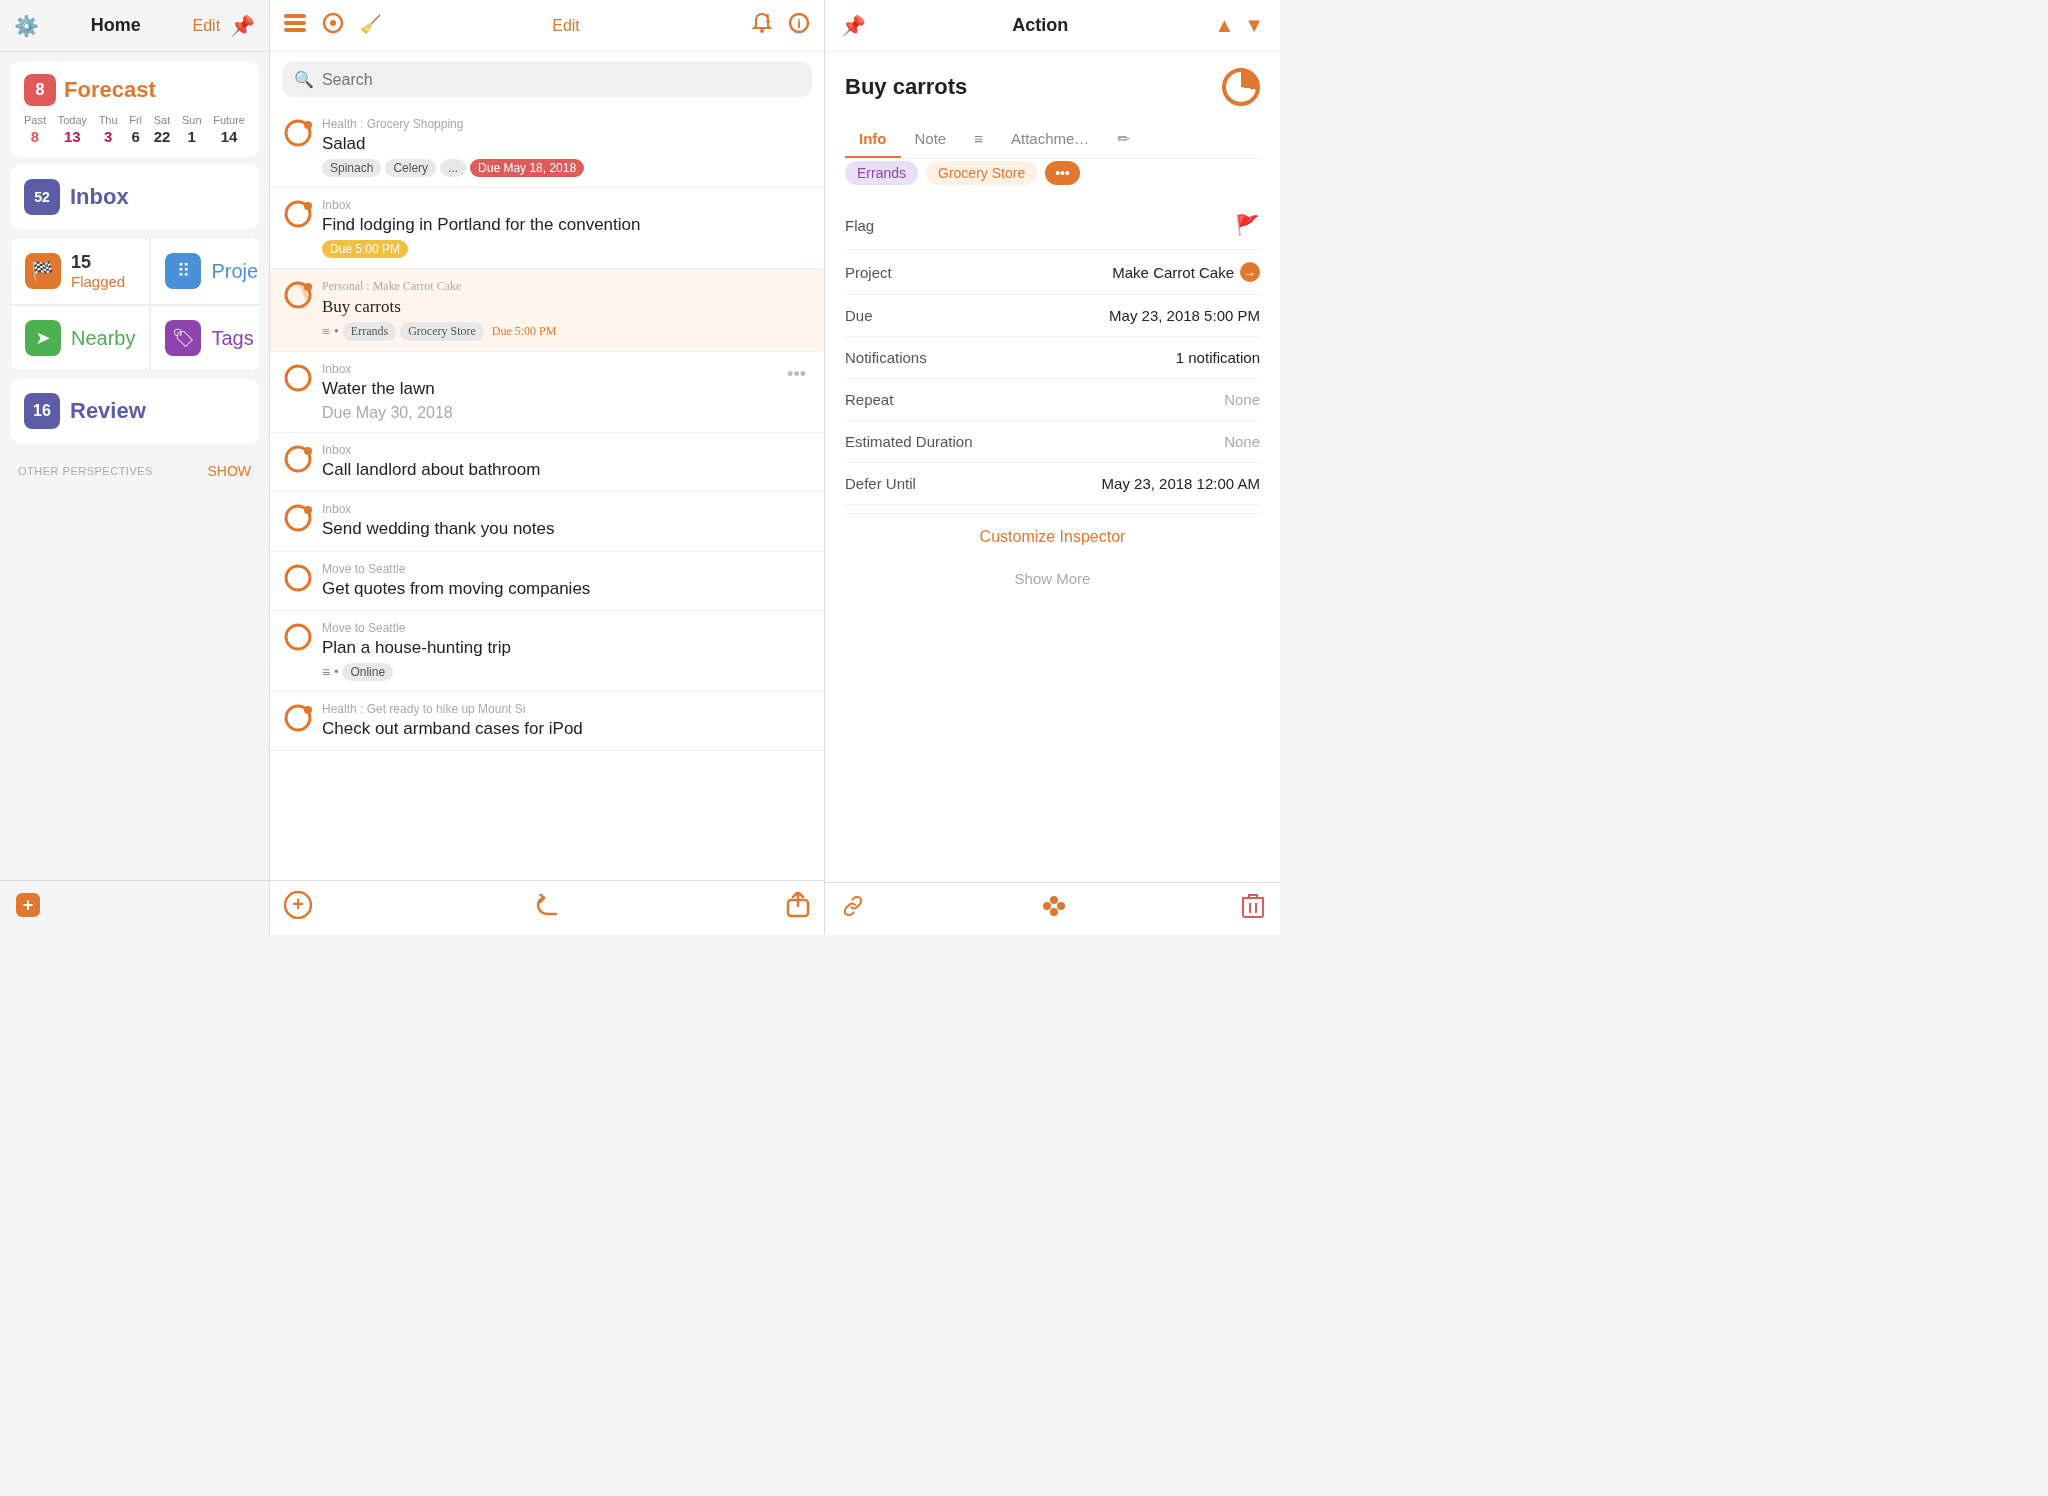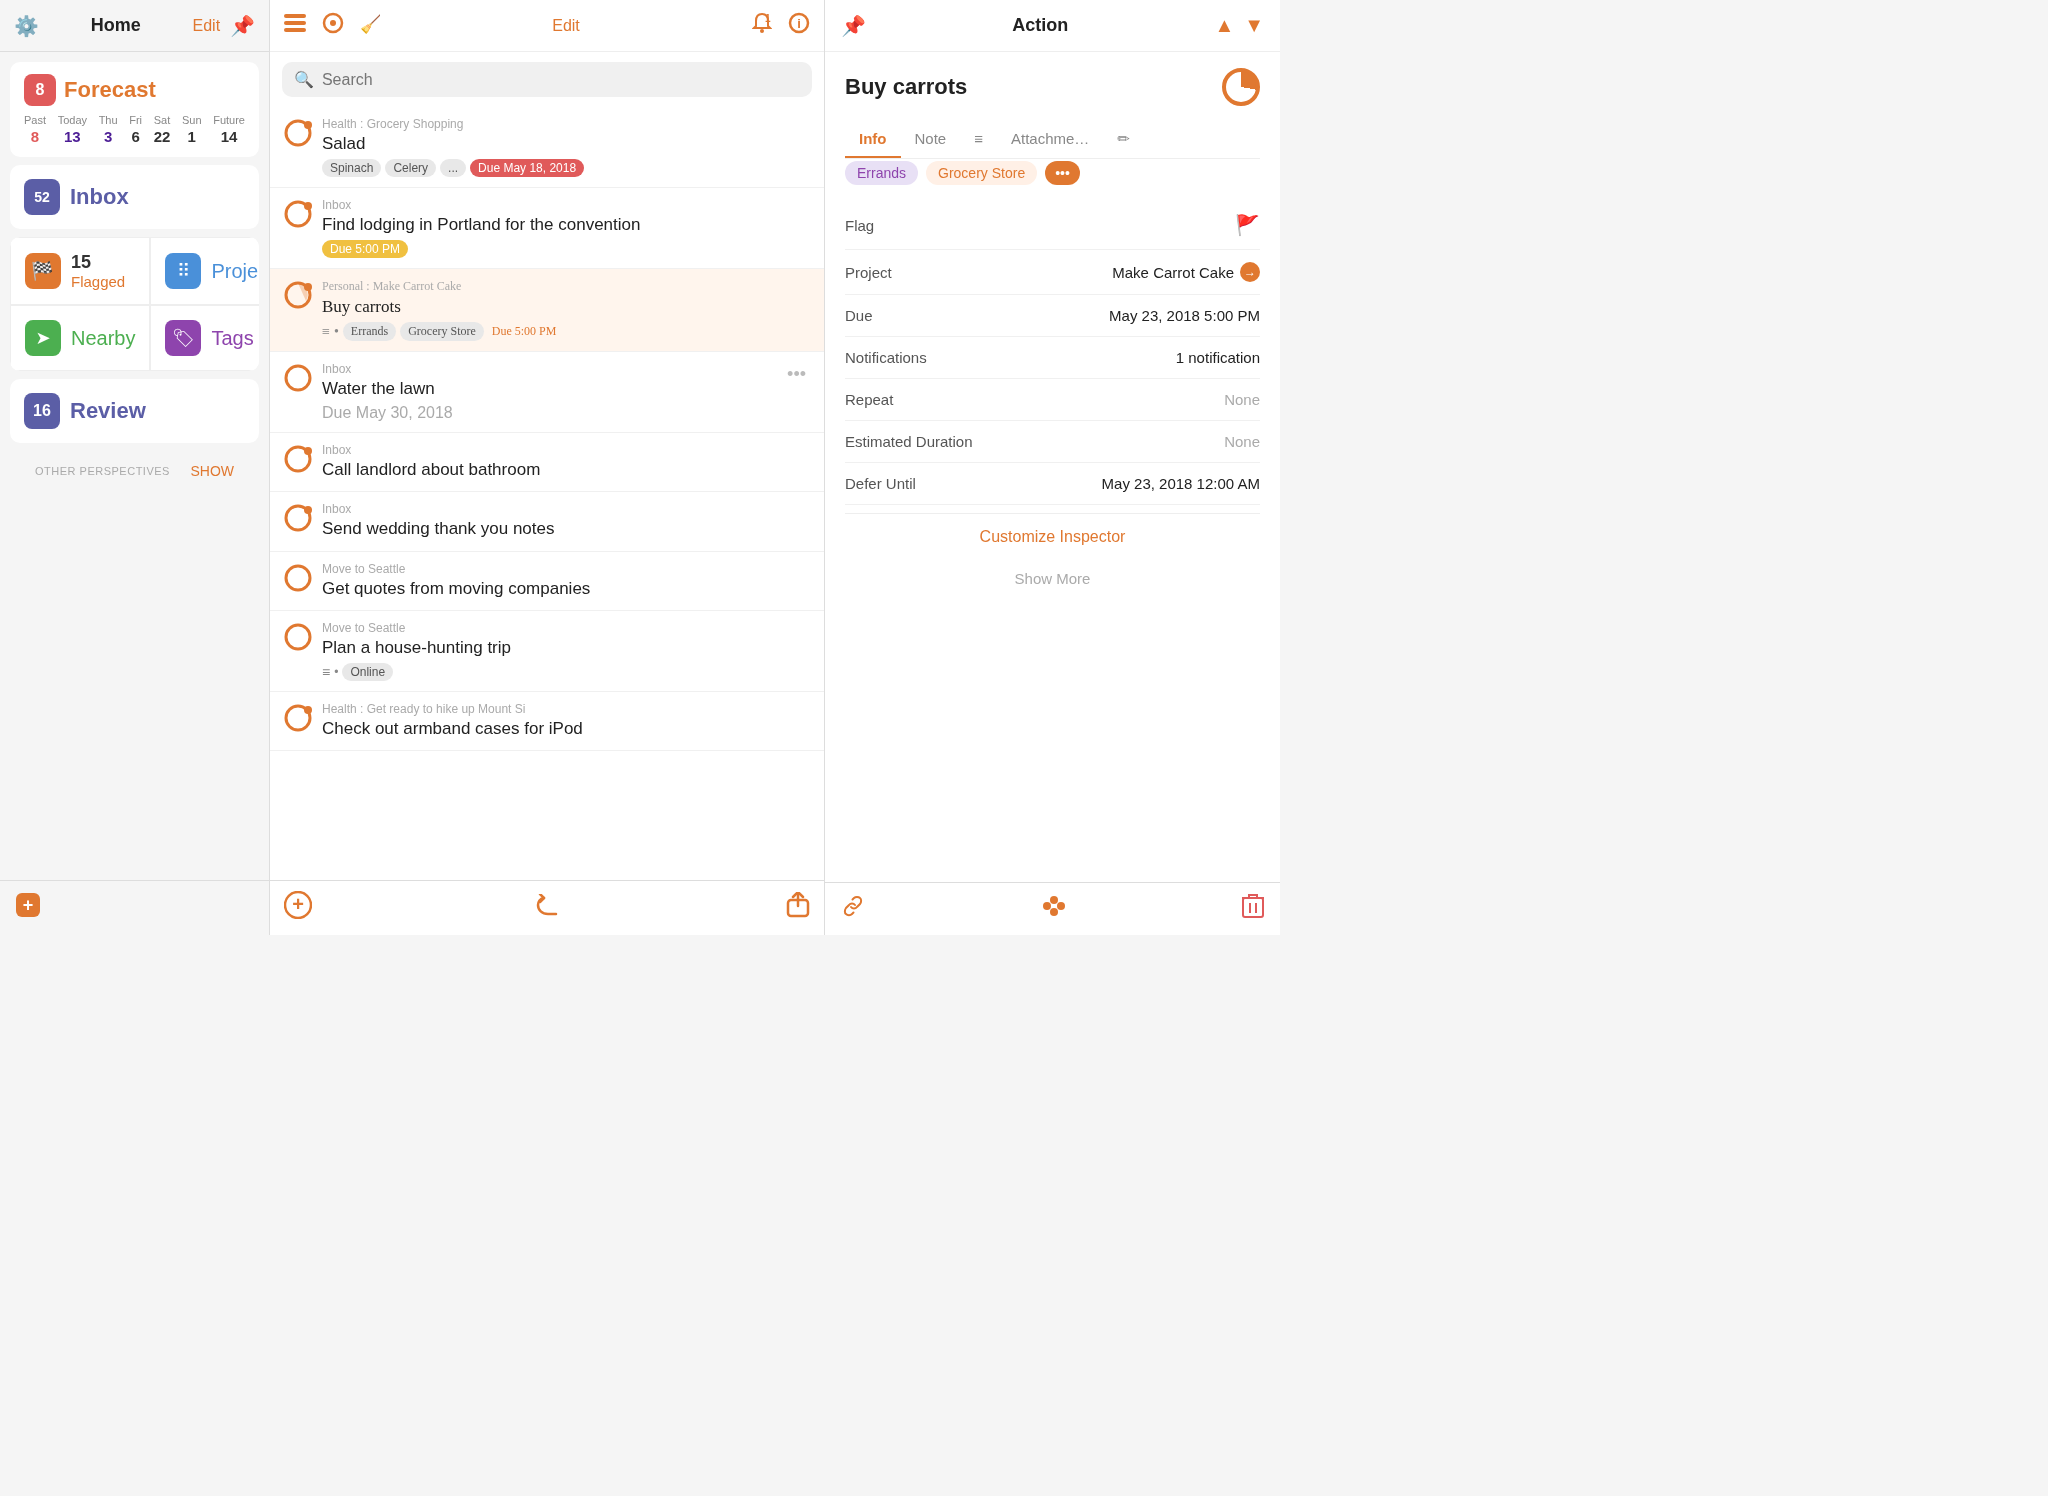--- a/index.html
+++ b/index.html
@@ -92,21 +92,21 @@
     }
     .day-name {
       font-size: 11px;
       color: #888;
     }
     .day-count {
       font-size: 15px;
       font-weight: 600;
     }
     .day-count.red { color: #e05a5a; }
-    .day-count.orange { color: #4c1d95; }
+    .day-count.orange { color: #be185d; }
     .day-count.normal { color: #333; }
 
     
     .grid-section {
       display: grid;
       grid-template-columns: 1fr 1fr;
       margin: 8px 10px 0 10px;
       gap: 0;
       background: white;
       border-radius: 10px;
@@ -184,21 +184,21 @@
       font-size: 22px;
       font-weight: 700;
       color: #5b5ea6;
     }
 
     
     .other-perspectives {
       display: flex;
       justify-content: space-between;
       align-items: center;
-      padding: 12px 35px;
+      padding: 12px 18px;
       margin-top: 8px;
     }
     .other-perspectives-label {
       font-size: 11px;
       color: #aaa;
       letter-spacing: 0.5px;
       text-transform: uppercase;
     }
     .show-btn {
       color: #e07830;

